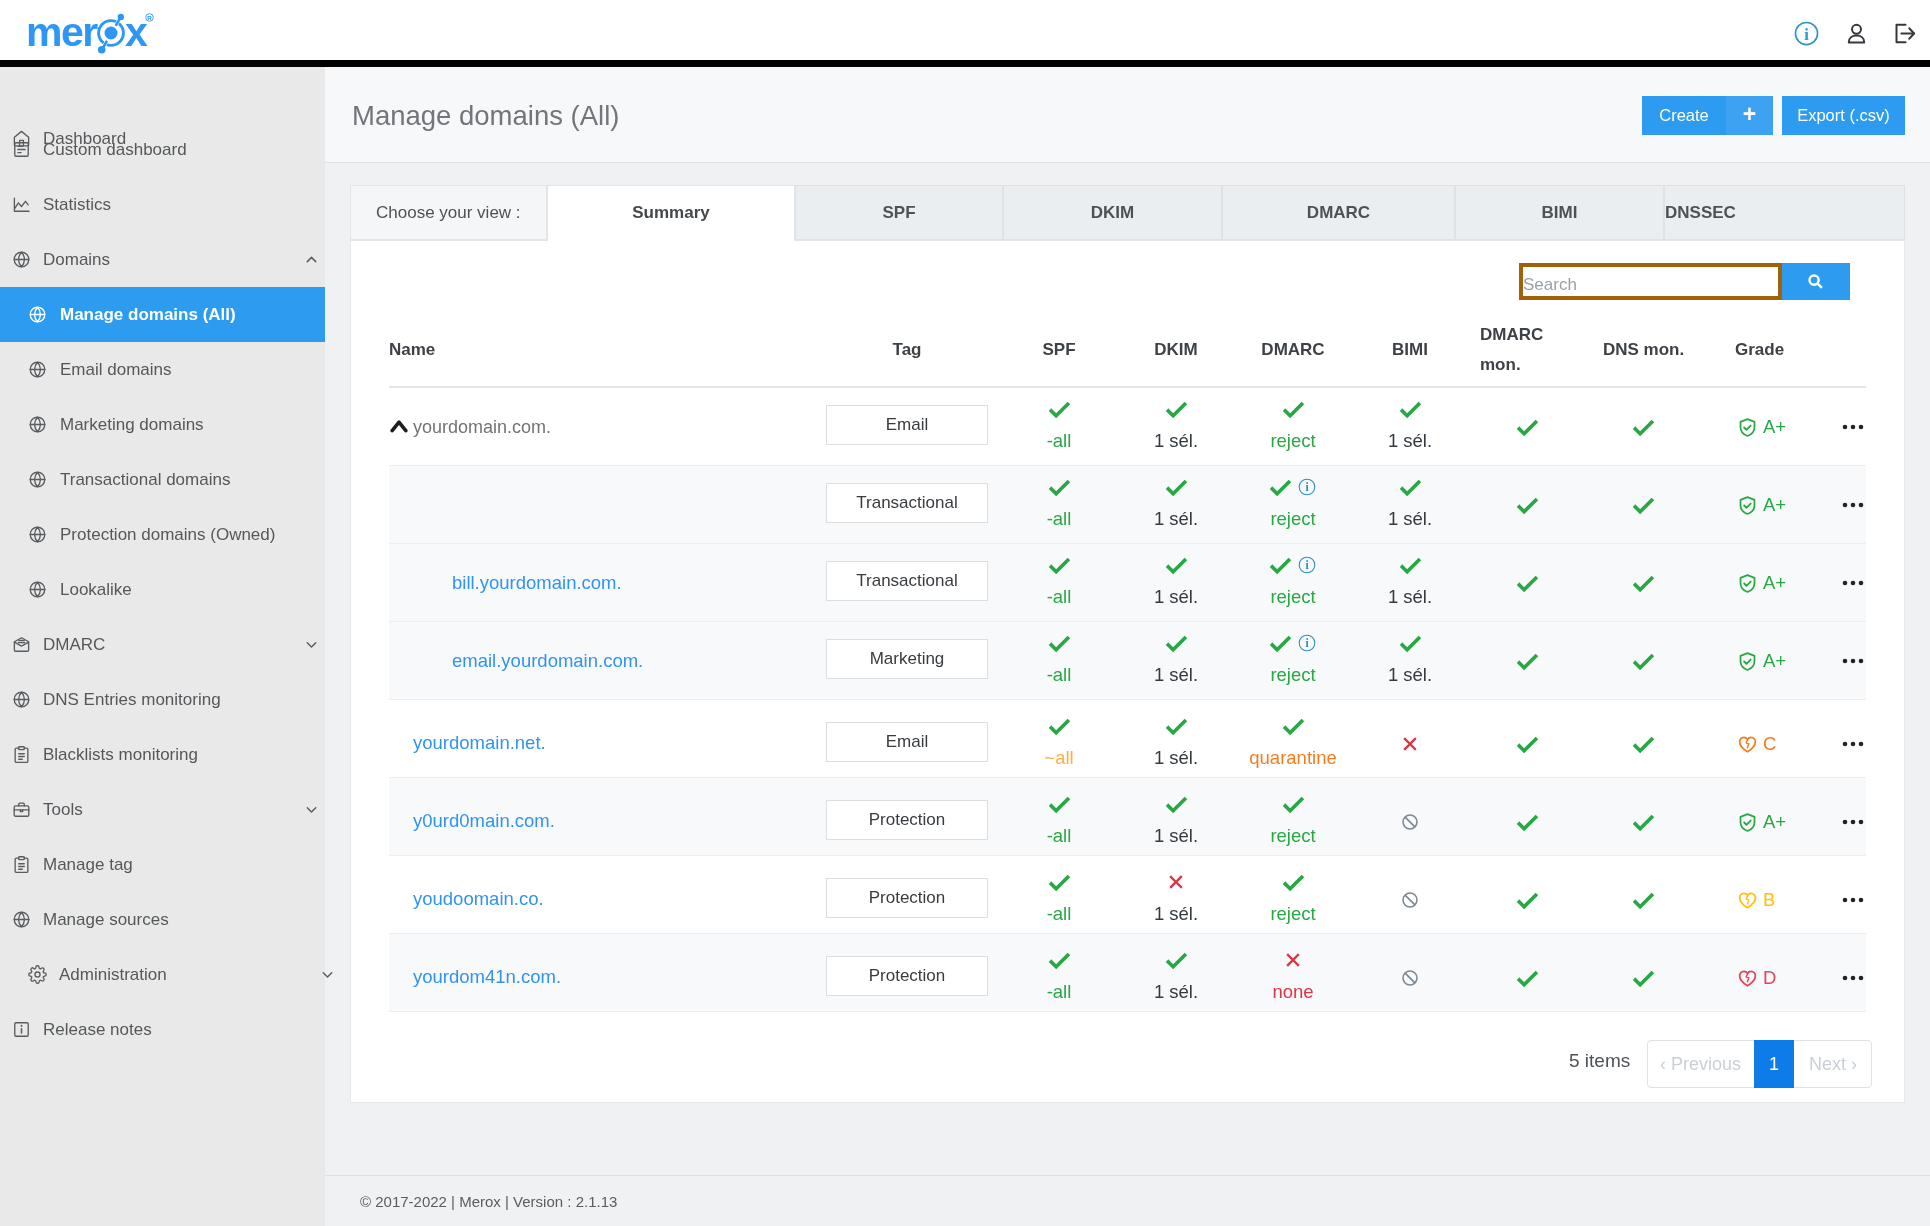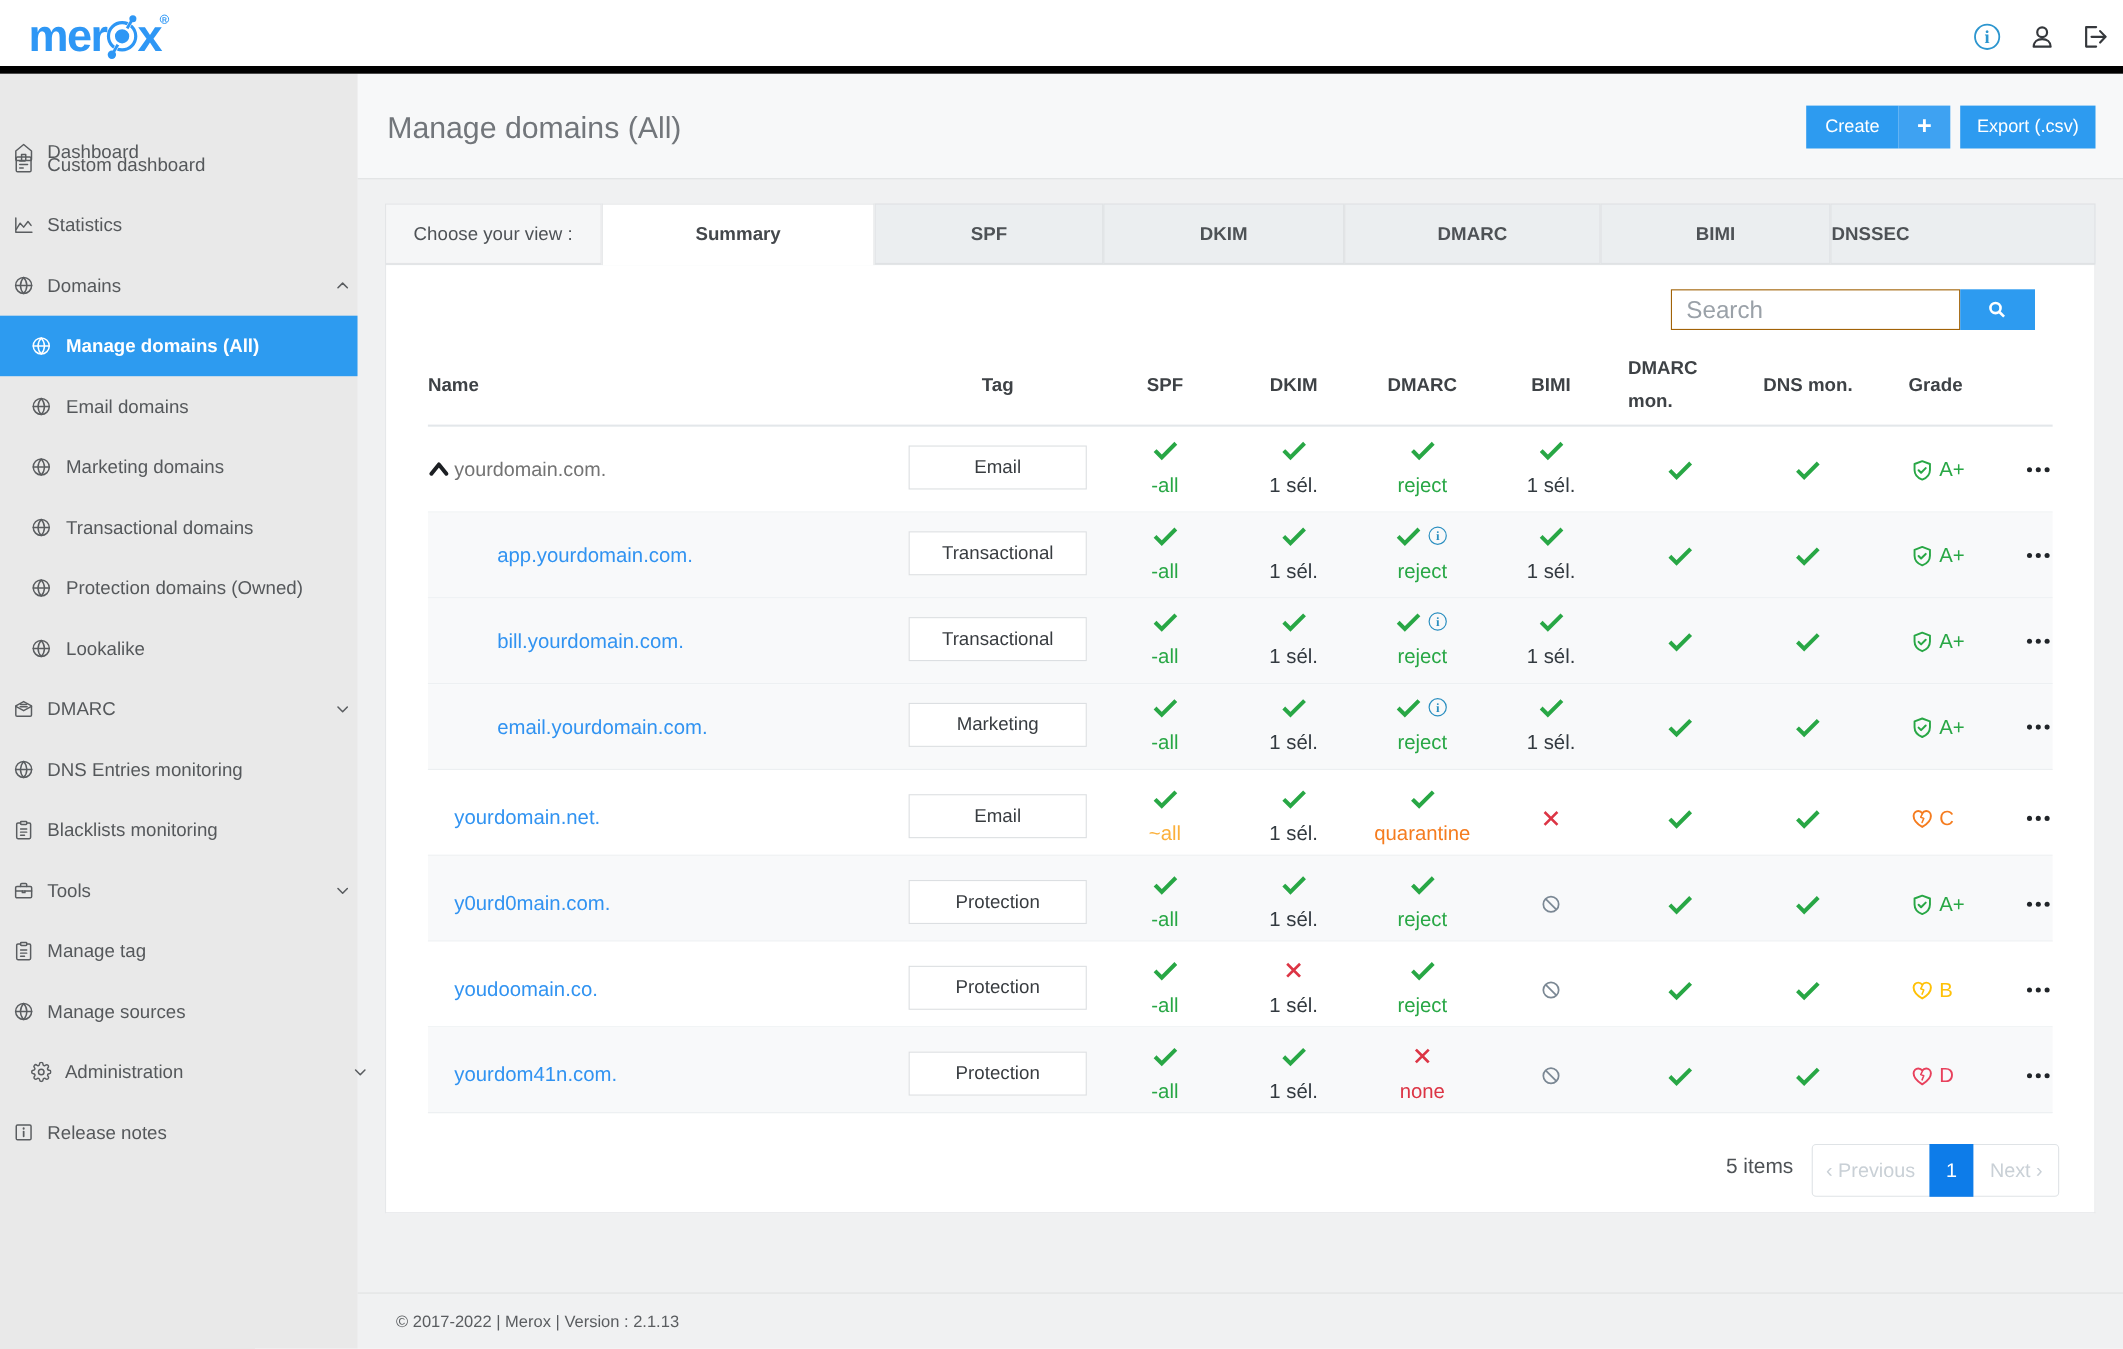--- a/index.html
+++ b/index.html
@@ -200,21 +200,21 @@
 </div>
 <div class="abs" style="left:350px;top:185px;width:197px;height:55px;background:#f5f6f7;border:1px solid #e3e5e7;font-size:17px;color:#4e5256;line-height:53px;padding-left:25px">Choose your view :</div>
 <div class="abs" style="left:547px;top:185px;width:248px;height:56px;background:#fff;border:1px solid #e3e5e7;border-bottom:none;z-index:3;text-align:center;line-height:54px;font-size:17px;font-weight:bold;color:#44484c">Summary</div>
 <div class="abs" style="left:795px;top:185px;width:208px;height:55px;background:#ebeef0;border:1px solid #dfe2e4;text-align:center;line-height:53px;font-size:17px;font-weight:bold;color:#4e5256">SPF</div>
 <div class="abs" style="left:1003px;top:185px;width:219px;height:55px;background:#ebeef0;border:1px solid #dfe2e4;text-align:center;line-height:53px;font-size:17px;font-weight:bold;color:#4e5256">DKIM</div>
 <div class="abs" style="left:1222px;top:185px;width:233px;height:55px;background:#ebeef0;border:1px solid #dfe2e4;text-align:center;line-height:53px;font-size:17px;font-weight:bold;color:#4e5256">DMARC</div>
 <div class="abs" style="left:1455px;top:185px;width:209px;height:55px;background:#ebeef0;border:1px solid #dfe2e4;text-align:center;line-height:53px;font-size:17px;font-weight:bold;color:#4e5256">BIMI</div>
 <div class="abs" style="left:1664px;top:185px;width:241px;height:55px;background:#ebeef0;border:1px solid #dfe2e4;text-align:left;line-height:53px;font-size:17px;font-weight:bold;color:#4e5256">DNSSEC</div>
 <div class="abs" style="left:350px;top:240px;width:1555px;height:863px;background:#fff;border:1px solid #e6e8ea;border-top:1px solid #e3e5e7;z-index:1"></div>
 <div class="abs" style="left:0;top:0;width:1930px;height:1226px;z-index:2;pointer-events:none">
-<div class="abs" style="left:1519px;top:263px;width:263px;height:37px;border:1px solid #a16207;background:#fff;font-size:22px;color:#9aa1a8;line-height:35px;padding-left:13px">Search</div>
+<div class="abs" style="left:1519px;top:263px;width:263px;height:37px;border:4px solid #a16207;background:#fff;font-size:17px;color:#9aa1a8;line-height:35px;">Search</div>
 <div class="abs" style="left:1782px;top:263px;width:68px;height:37px;background:#2d9bf0">
         <svg style="position:absolute;left:25px;top:10px" width="17" height="17" viewBox="0 0 24 24" fill="none" stroke="#fff" stroke-width="3.4">
           <circle cx="10" cy="10" r="6.5"></circle>
           <path d="M15 15l6 6"></path>
         </svg>
       </div>
 <div class="abs" style="left:389px;top:340px;font-size:17px;font-weight:bold;color:#3e4246">Name</div>
 <div class="abs" style="left:389px;top:329px;width:1477px;height:0"></div>
 <div class="abs cell-txt" style="left:827px;top:340px;width:160px;font-size:17px;font-weight:bold;color:#3e4246">Tag</div>
 <div class="abs cell-txt" style="left:979px;top:340px;width:160px;font-size:17px;font-weight:bold;color:#3e4246">SPF</div>
@@ -257,21 +257,20 @@
         <path d="M12 2.5l8 3v6.2c0 5-3.4 8.3-8 10-4.6-1.7-8-5-8-10V5.5z"></path>
         <path d="M8.2 12l2.6 2.6 4.8-4.8" stroke-width="2.1"></path>
       </svg>
 <div class="abs" style="left:1763px;top:415px;font-size:18.5px;color:#28a745;height:24px;line-height:24px">A+</div>
 <svg style="position:absolute;left:1842px;top:424px" width="22" height="6" viewBox="0 0 22 6">
         <circle cx="3" cy="3" r="2.3" fill="#212529"></circle>
         <circle cx="11" cy="3" r="2.3" fill="#212529"></circle>
         <circle cx="19" cy="3" r="2.3" fill="#212529"></circle>
       </svg>
 <div class="abs" style="left:389px;top:466px;width:1477px;height:78px;background:#f8f9fa;border-bottom:1px solid #eceff1"></div>
-<div class="abs" style="left:452px;top:466px;height:78px;line-height:78px;font-size:18.5px;color:#3193f1;white-space:nowrap">app.yourdomain.com.</div>
 <div class="abs" style="left:826px;top:483px;width:162px;height:40px;background:#fff;border:1px solid #dcdfe2;text-align:center;line-height:38px;font-size:17px;color:#383c40">Transactional</div>
 <svg style="position:absolute;left:1048px;top:476px" width="23" height="23" viewBox="0 0 24 24" fill="none" stroke="#28a745" stroke-width="3.8" stroke-linecap="square" stroke-linejoin="miter">
         <path d="M3.5 13.5l5 5L20.5 6.5"></path>
       </svg>
 <div class="cell-txt" style="left:999px;top:508px;width:120px;color:#28a745">-all</div>
 <svg style="position:absolute;left:1165px;top:476px" width="23" height="23" viewBox="0 0 24 24" fill="none" stroke="#28a745" stroke-width="3.8" stroke-linecap="square" stroke-linejoin="miter">
         <path d="M3.5 13.5l5 5L20.5 6.5"></path>
       </svg>
 <div class="cell-txt" style="left:1116px;top:508px;width:120px;color:#333a40">1 sél.</div>
 <svg style="position:absolute;left:1269px;top:476px" width="23" height="23" viewBox="0 0 24 24" fill="none" stroke="#28a745" stroke-width="3.8" stroke-linecap="square" stroke-linejoin="miter">

